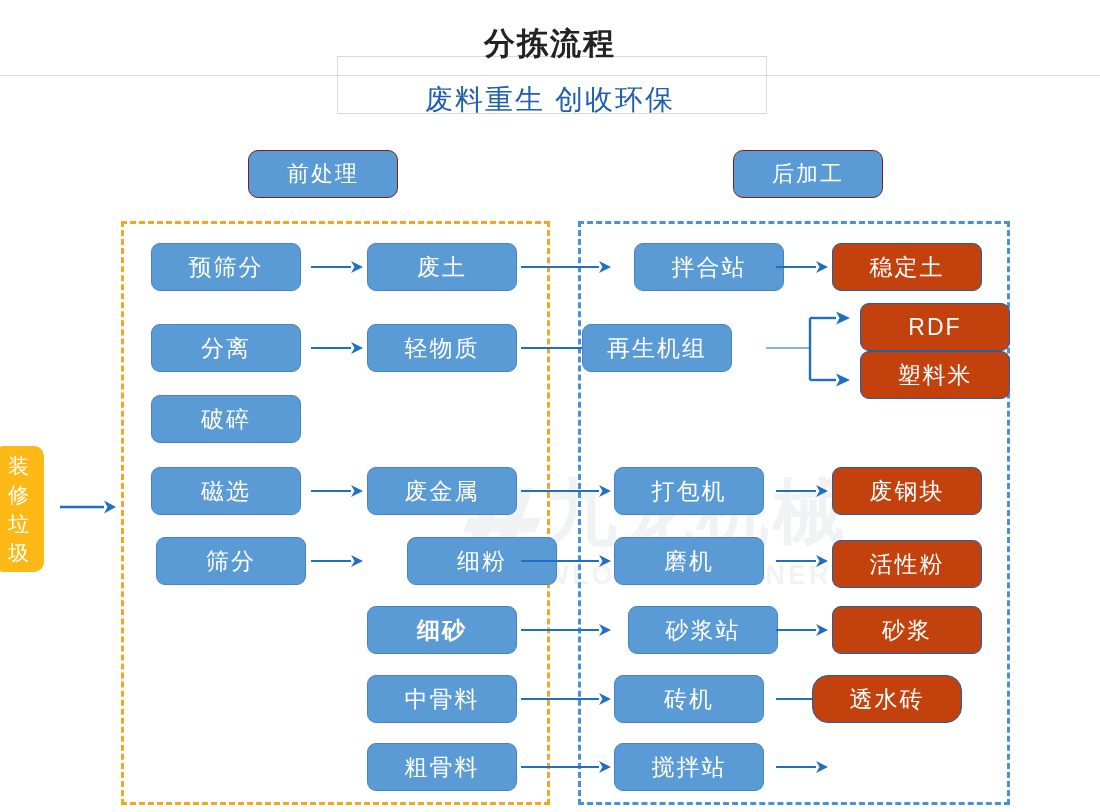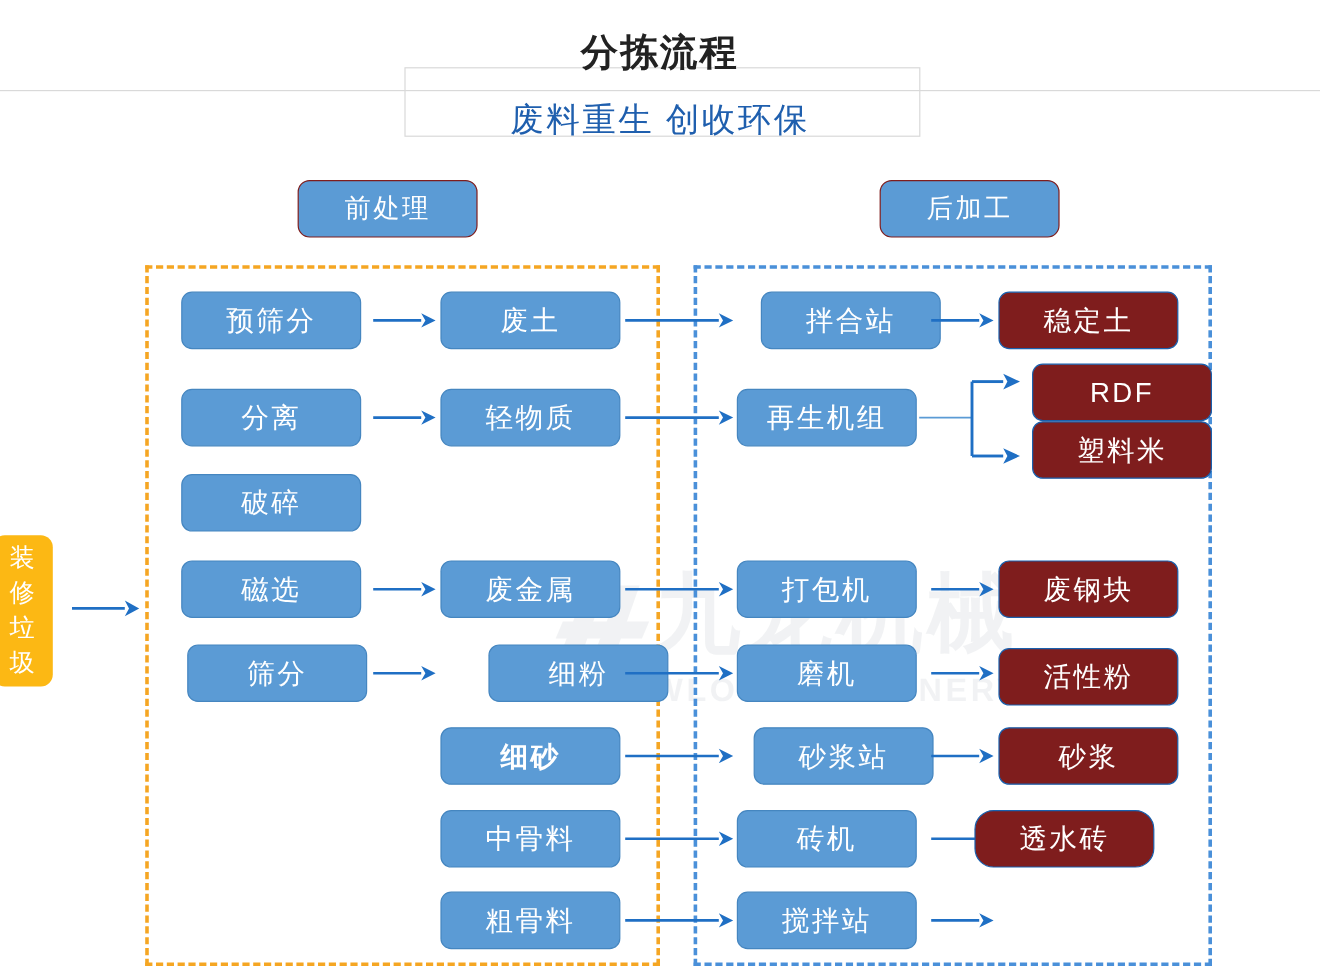--- a/index.html
+++ b/index.html
@@ -72,21 +72,21 @@
   .entry span{display:block;width:24px;}
 
   
   .node{
     position:absolute;box-sizing:border-box;
     display:flex;align-items:center;justify-content:center;
     border-radius:9px;color:#ffffff;font-size:23px;letter-spacing:2px;
     white-space:nowrap;
   }
   .node.light{background:#5b9bd5;border:1px solid #4586c0;}
-  .node.dark {background:#7f1d1d;border:1px solid #1a60ad;}
+  .node.dark {background:#c2410c;border:1px solid #1a60ad;}
   .node.w150 {width:150px;height:48px;}
   .node.w150b{width:150px;height:48px;}
 
   
   .conn{position:absolute;pointer-events:none;}
   .conn svg{display:block;overflow:visible;}
 </style>
 </head>
 <body>
 
@@ -231,21 +231,21 @@
   <div class="conn" style="left:521px;top:758px;">
     <svg width="90" height="18" viewBox="0 0 90 18">
         <line x1="0" y1="9" x2="78" y2="9" stroke="#1f6fc4" stroke-width="2.2"></line>
         <path d="M78 3 L90 9 L78 15 L81.5 9 Z" fill="#1f6fc4"></path>
       </svg>
   </div>
 
   <div class="node light w150" style="left:614px;top:243px;margin-left:20px;">
       <span>拌合站</span>
     </div>
-  <div class="node light w150" style="left:614px;top:324px;">
+  <div class="node light w150" style="left:582px;top:324px;">
       <span>再生机组</span>
     </div>
   <div class="node light w150" style="left:614px;top:467px;">
       <span>打包机</span>
     </div>
   <div class="node light w150" style="left:614px;top:537px;">
       <span>磨机</span>
     </div>
   <div class="node light w150" style="left:614px;top:606px;margin-left:14px;">
       <span>砂浆站</span>

